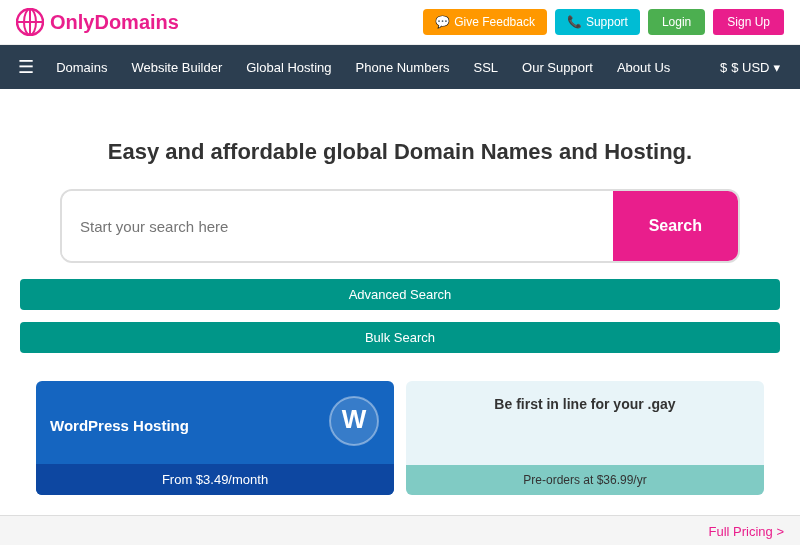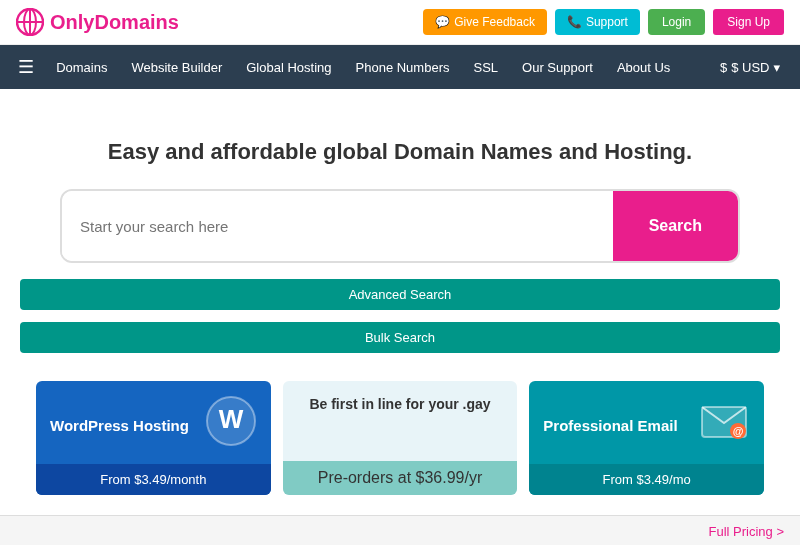--- a/index.html
+++ b/index.html
@@ -225,21 +225,21 @@
       font-size: 14px;
       color: #333;
       font-weight: bold;
       line-height: 1.4;
       flex: 1;
     }
     .card-gay-footer {
       background: #80cbc4;
       color: #333;
       padding: 8px 14px;
-      font-size: 16px;
+      font-size: 12px;
     }
     .card-email {
       background: #0097a7;
       display: flex;
       flex-direction: column;
       justify-content: space-between;
     }
     .card-email-content {
       display: flex;
       align-items: center;
@@ -366,32 +366,18 @@
       <div class="card-wp-footer">From $3.49/month</div>
     </div>
 
     <div class="card card-gay">
       <div class="card-gay-content">
         <span>Be first in line for your .gay</span>
       </div>
       <div class="card-gay-footer">Pre-orders at $36.99/yr</div>
     </div>
 
-    <div class="card card-email">
-      <div class="card-email-content">
-        <span class="card-email-text">Professional Email</span>
-        <div class="card-email-icon">
-          <svg width="52" height="52" viewBox="0 0 52 52">
-            <rect x="4" y="12" width="44" height="30" rx="3" fill="rgba(255,255,255,0.2)" stroke="rgba(255,255,255,0.5)" stroke-width="2"></rect>
-            <polyline points="4,12 26,28 48,12" stroke="rgba(255,255,255,0.7)" stroke-width="2" fill="none"></polyline>
-            <circle cx="40" cy="36" r="8" fill="#ff6b35"></circle>
-            <text x="40" y="40" text-anchor="middle" font-size="11" fill="white" font-weight="bold">@</text>
-          </svg>
-        </div>
-      </div>
-      <div class="card-email-footer">From $3.49/mo</div>
-    </div>
   </div>
 </div>
 
 <div class="bottom-strip">
   <span class="full-pricing">Full Pricing &gt;</span>
 </div>
 
 </body></html>

